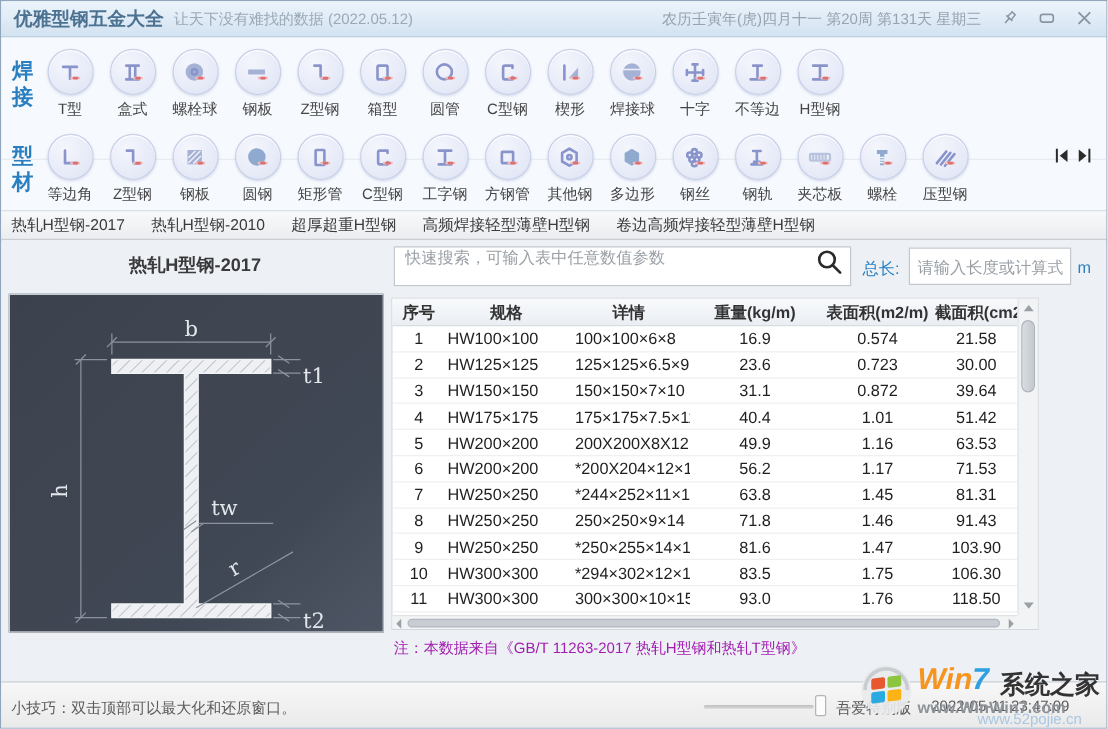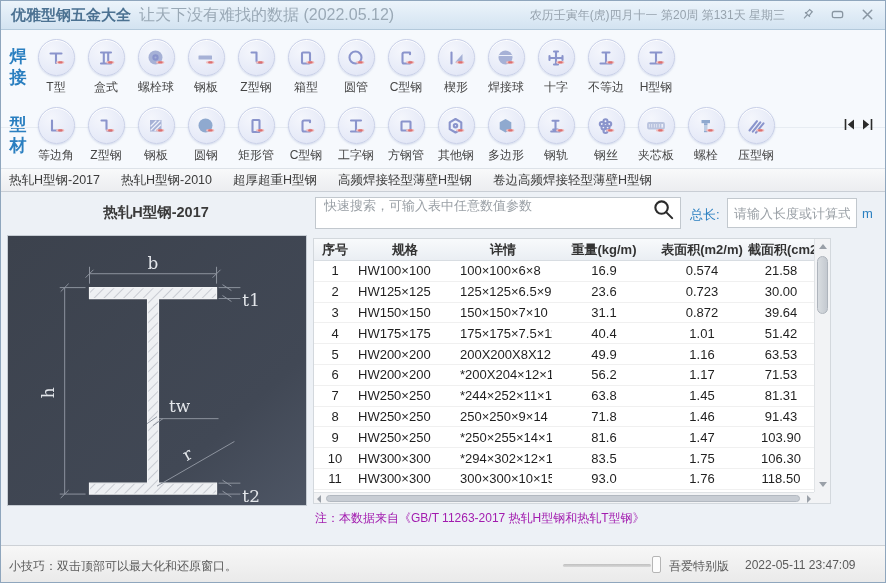--- a/index.html
+++ b/index.html
@@ -4,21 +4,21 @@
 <style>
   *{box-sizing:border-box;margin:0;padding:0}
   html,body{width:886px;height:583px;overflow:hidden;font-family:"Liberation Sans","DejaVu Sans",sans-serif}
   .window{position:relative;width:886px;height:583px;background:#edf1f6;border:1px solid #8fa6bd}
 
   
   .titlebar{position:absolute;left:0;top:0;right:0;height:29px;
     background:linear-gradient(#ecf4fb,#d3e3f1);border-bottom:1px solid #b3c9db;
     display:flex;align-items:center;padding:0 10px}
   .tb-title{font-size:15px;font-weight:700;color:#4c7292;margin-right:8px;white-space:nowrap}
-  .tb-sub{font-size:16px;color:#9aa9b6;white-space:nowrap}
+  .tb-sub{font-size:12px;color:#9aa9b6;white-space:nowrap}
   .tb-right{margin-left:auto;display:flex;gap:14px}
   .tb-cal{font-size:12px;color:#97a3ae;white-space:nowrap}
   .tb-btn{width:16px;height:16px;display:flex;align-items:center;justify-content:center;cursor:pointer}
 
   
   .toolbar{position:absolute;left:0;top:29px;right:0;height:138px;background:#f6f9fd}
   .grp{position:absolute;left:7px;width:20px;font-weight:700;color:#2a7fc0;font-size:17px;line-height:21px;word-break:break-all;text-align:center}
   .grp1{top:16px}.grp2{top:84px}
   .trow{position:absolute;left:30px;display:flex}
   .trow1{top:9px}.trow2{top:77px}
@@ -407,44 +407,44 @@
               <path class="rm" d="M13.2 16.4h6"></path>
               <path class="rm2" d="M15.2 16.4h2.4"></path>
             </svg>
           </div>
           <div class="tlabel">多边形</div>
         </div>
 
         <div class="tslot">
           <div class="icircle">
             <svg viewBox="0 0 24 24">
-              <path d="M8.5 6.8h6M11.5 6.8v8.7M7.2 17.5h8.6M9.2 15.5h4.6"></path>
-              <path class="rm" d="M13.2 16.4h6"></path>
-              <path class="rm2" d="M15.2 16.4h2.4"></path>
-            </svg>
-          </div>
-          <div class="tlabel">钢轨</div>
-        </div>
-
-        <div class="tslot">
-          <div class="icircle">
-            <svg viewBox="0 0 24 24">
               <g stroke-width="1.6">
                 <circle cx="11.5" cy="7.3" r="2"></circle>
                 <circle cx="7.8" cy="10" r="2"></circle>
                 <circle cx="15.2" cy="10" r="2"></circle>
                 <circle cx="9.5" cy="13.6" r="2"></circle>
                 <circle cx="13.5" cy="13.6" r="2"></circle>
                 <circle cx="11.5" cy="17" r="2"></circle>
               </g>
               <path class="rm" d="M13.2 16.4h6"></path>
               <path class="rm2" d="M15.2 16.4h2.4"></path>
             </svg>
           </div>
           <div class="tlabel">钢丝</div>
+        </div>
+
+        <div class="tslot">
+          <div class="icircle">
+            <svg viewBox="0 0 24 24">
+              <path d="M8.5 6.8h6M11.5 6.8v8.7M7.2 17.5h8.6M9.2 15.5h4.6"></path>
+              <path class="rm" d="M13.2 16.4h6"></path>
+              <path class="rm2" d="M15.2 16.4h2.4"></path>
+            </svg>
+          </div>
+          <div class="tlabel">钢轨</div>
         </div>
 
         <div class="tslot">
           <div class="icircle">
             <svg viewBox="0 0 24 24">
               <rect class="lt" x="4" y="9" width="16" height="5.5" rx="1"></rect>
               <path class="lt" d="M6.5 10.2v3M9 10.2v3M11.5 10.2v3M14 10.2v3M16.5 10.2v3" stroke-width="1"></path>
               <path class="rm" d="M13.2 16.4h6"></path>
               <path class="rm2" d="M15.2 16.4h2.4"></path>
             </svg>
@@ -692,14 +692,32 @@
   </div>
 
   <div class="statusbar">
     <span class="sb-left">小技巧：双击顶部可以最大化和还原窗口。</span>
     <div class="sb-track"></div>
     <div class="sb-thumb"></div>
     <span class="sb-edition">吾爱特别版</span>
     <span class="sb-datetime">2022-05-11 23:47:09</span>
   </div>
 
+  <div class="watermark">
+    <span class="wm-logo">
+      <svg width="42" height="42" viewBox="0 0 42 42">
+        <circle cx="21" cy="21" r="20" fill="#e9eaec" opacity="0.9"></circle>
+        <path d="M4 21a17 17 0 0 1 34 0" fill="none" stroke="#c9cdd2" stroke-width="3"></path>
+        <g transform="skewY(-7) translate(9 13)">
+          <rect x="0" y="0" width="11" height="9" rx="1.5" fill="#e8582f"></rect>
+          <rect x="13" y="0" width="11" height="9" rx="1.5" fill="#8cc63f"></rect>
+          <rect x="0" y="11" width="11" height="9" rx="1.5" fill="#29aae1"></rect>
+          <rect x="13" y="11" width="11" height="9" rx="1.5" fill="#fbb316"></rect>
+        </g>
+      </svg>
+    </span>
+    <span class="wm-brand"><span class="wm-w">Win</span><span class="wm-7">7</span></span>
+    <span class="wm-cn">系统之家</span>
+    <span class="wm-site">www.WinWin7.com</span>
+    <span class="wm-site2">www.52pojie.cn</span>
+  </div>
 
 </div>
 
 </body></html>

